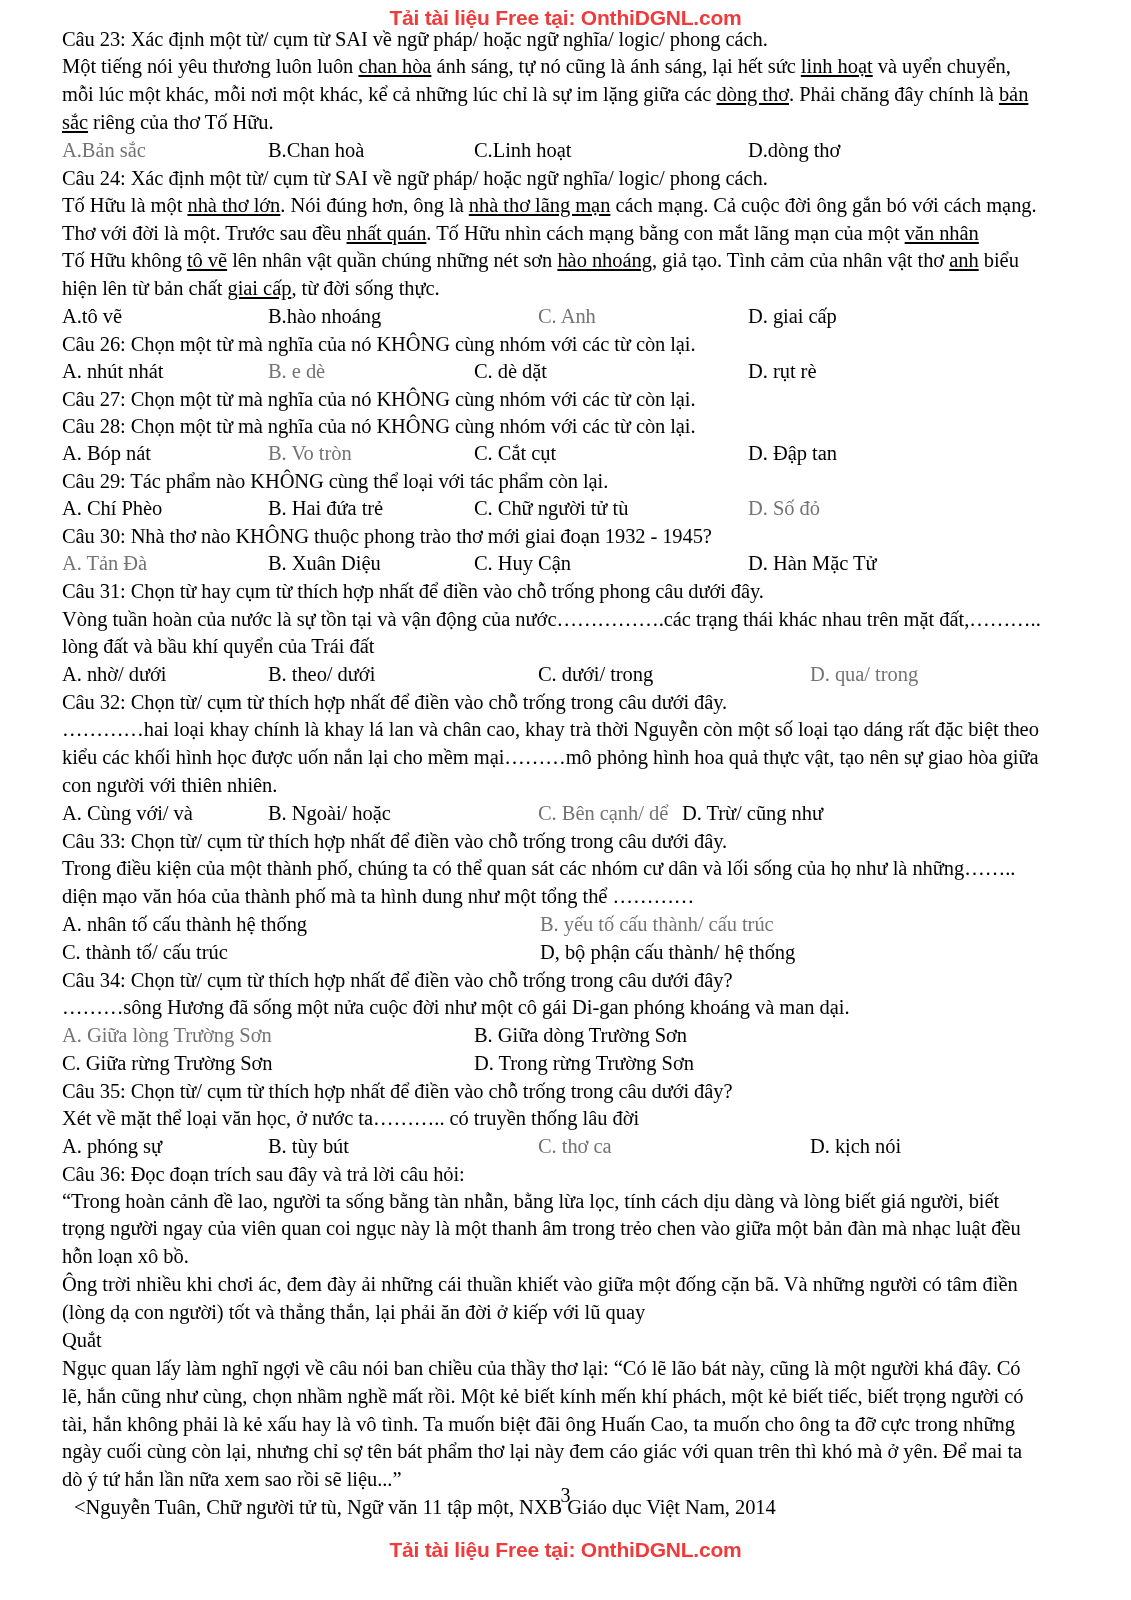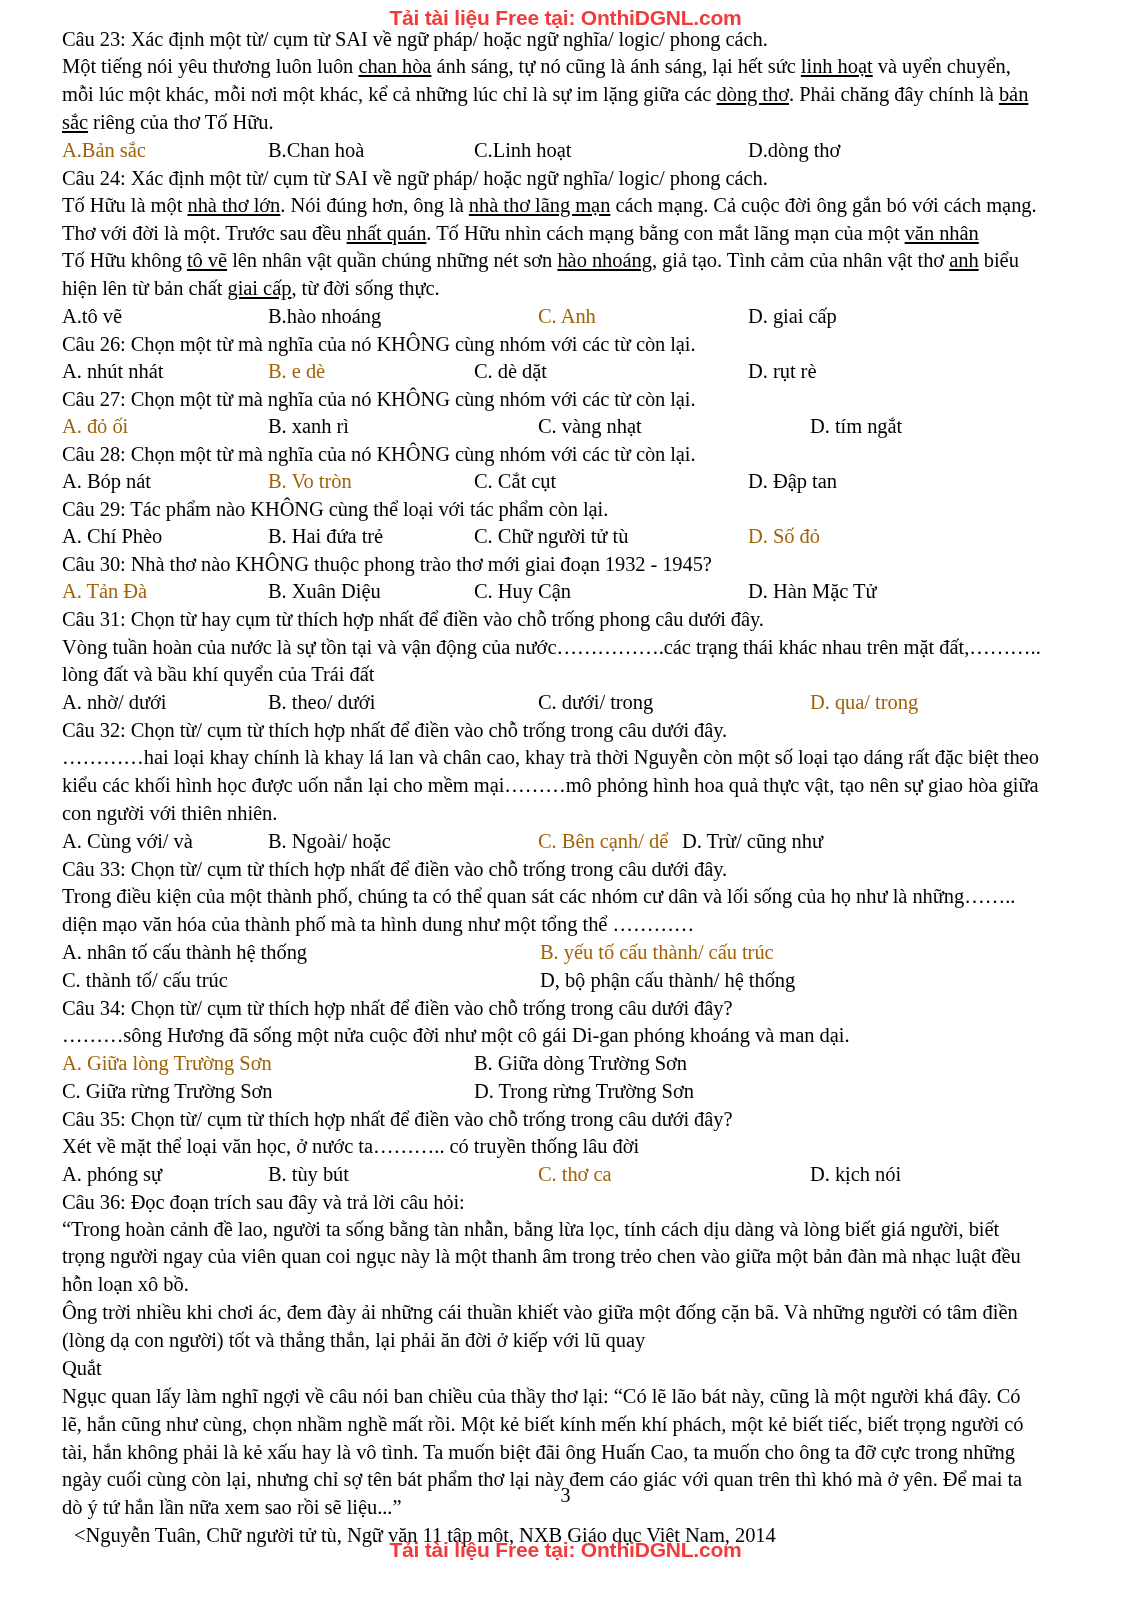--- a/index.html
+++ b/index.html
@@ -57,21 +57,21 @@
   .stem {
     font-size: 20.5px;
     line-height: 1.36;
     margin: 0;
     letter-spacing: -0.05px;
     text-align: justify;
     text-justify: inter-word;
   }
   .stem.nojust { text-align: left; }
   .u { text-decoration: underline; }
-  .red { color: #a16207; }
+  .red { color: #737373; }
   .opts {
     position: relative;
     font-size: 20.5px;
     line-height: 1.36;
     margin: 0;
     height: 28px;
     letter-spacing: -0.05px;
   }
   .opt {
     position: absolute;
@@ -130,26 +130,20 @@
 
     <div class="q">Câu 26: Chọn một từ mà nghĩa của nó KHÔNG cùng nhóm với các từ còn lại.</div>
     <div class="opts">
       <span class="opt c1">A. nhút nhát</span>
       <span class="opt c2 red">B. e dè</span>
       <span class="opt c3">C. dè dặt</span>
       <span class="opt c4">D. rụt rè</span>
     </div>
 
     <div class="q">Câu 27: Chọn một từ mà nghĩa của nó KHÔNG cùng nhóm với các từ còn lại.</div>
-    <div class="opts">
-      <span class="opt c1 red">A. đỏ ối</span>
-      <span class="opt c2">B. xanh rì</span>
-      <span class="opt v2-c3">C. vàng nhạt</span>
-      <span class="opt v2-c4">D. tím ngắt</span>
-    </div>
 
     <div class="q">Câu 28: Chọn một từ mà nghĩa của nó KHÔNG cùng nhóm với các từ còn lại.</div>
     <div class="opts">
       <span class="opt c1">A. Bóp nát</span>
       <span class="opt c2 red">B. Vo tròn</span>
       <span class="opt c3">C. Cắt cụt</span>
       <span class="opt c4">D. Đập tan</span>
     </div>
 
     <div class="q">Câu 29: Tác phẩm nào KHÔNG cùng thể loại với tác phẩm còn lại.</div>

